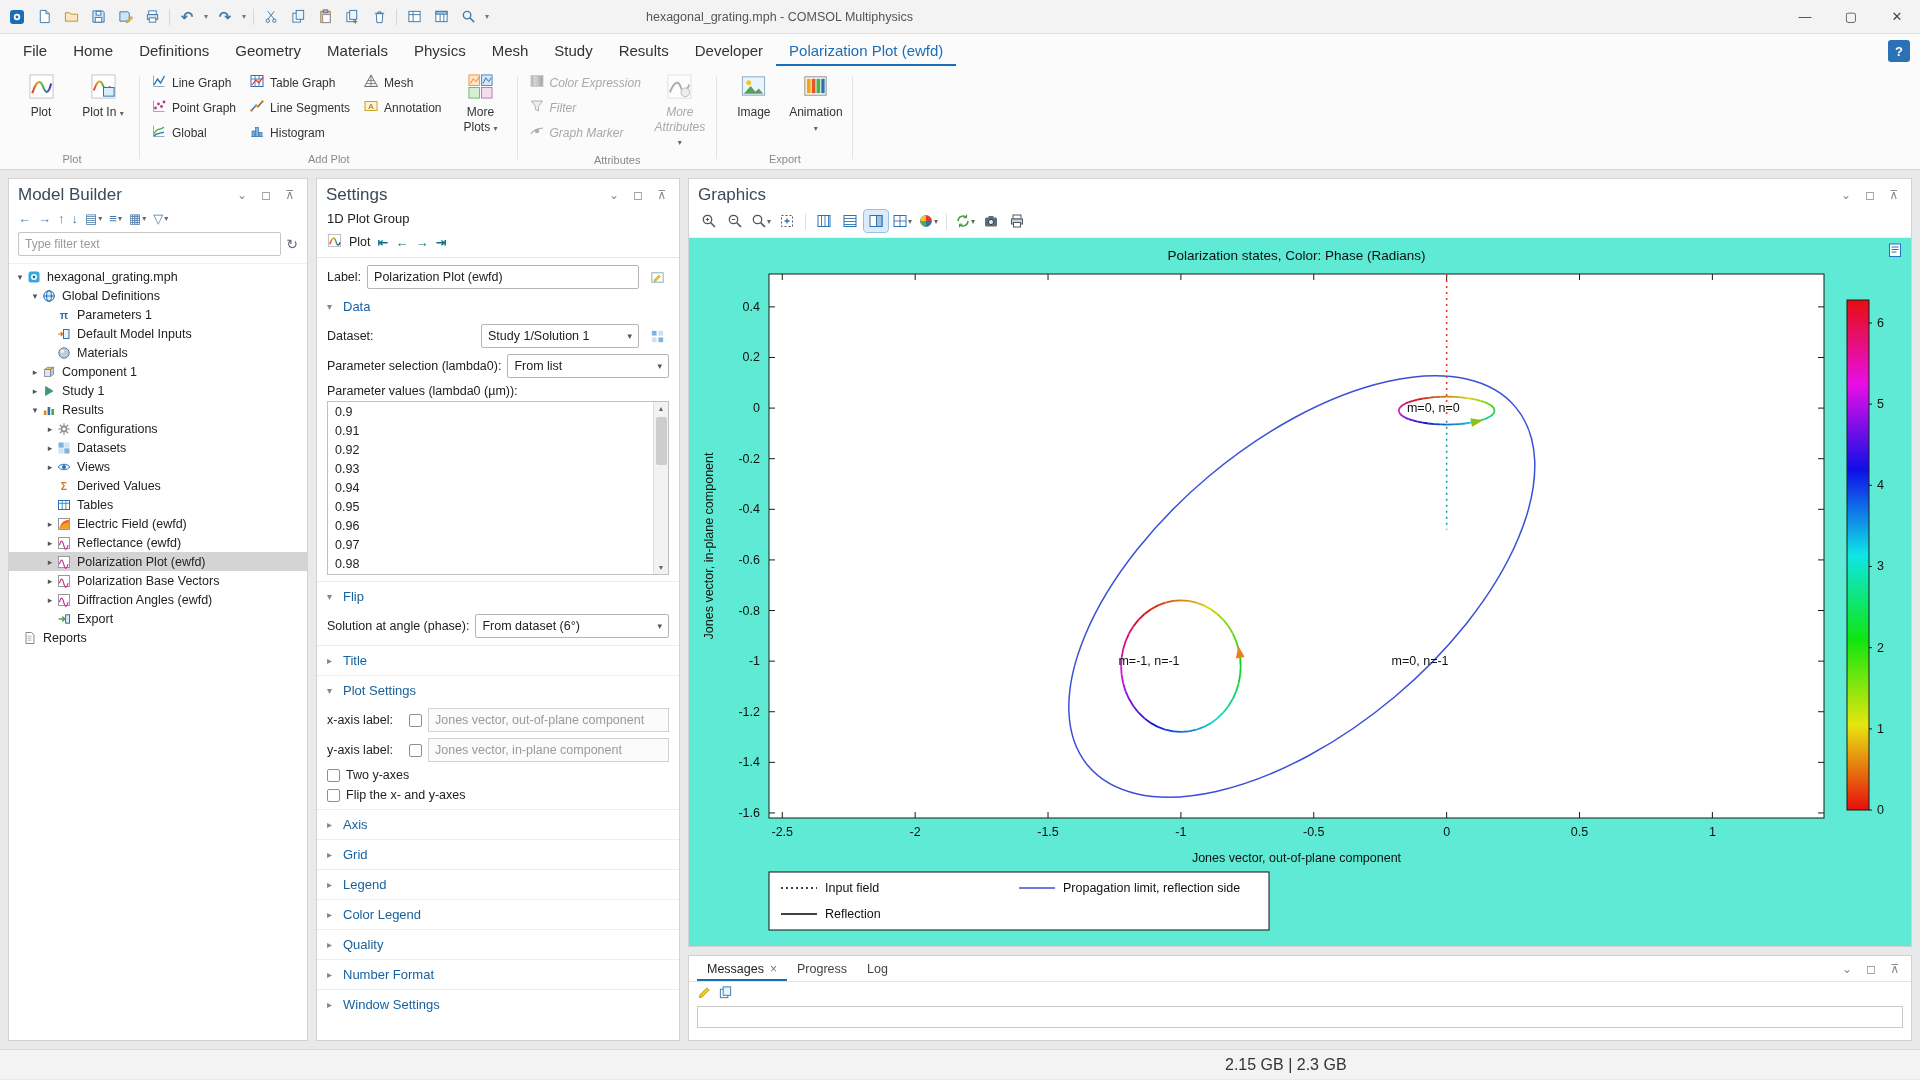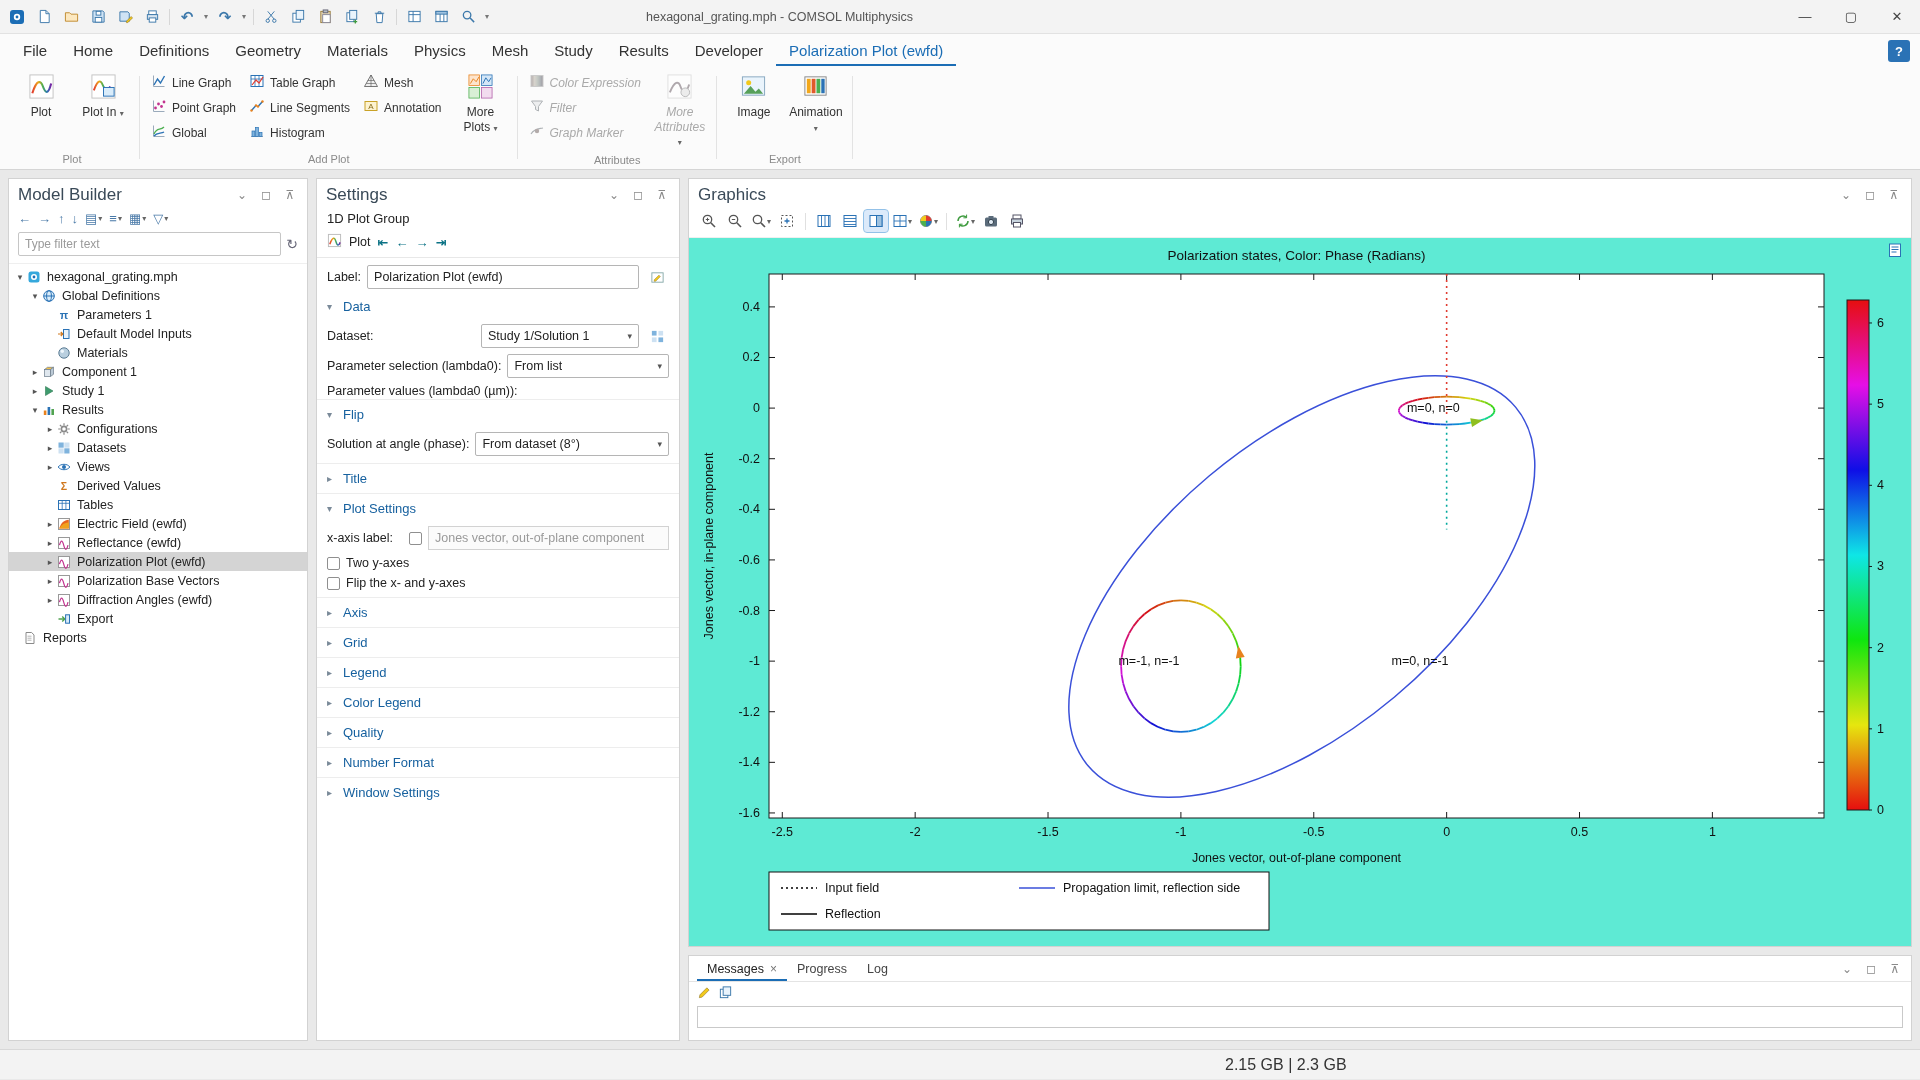--- a/index.html
+++ b/index.html
@@ -729,46 +729,69 @@
     <div class="srow">
       <span class="scap">Parameter selection (lambda0):</span>
       <div class="dd">
         <span class="ddtext">From list</span>
           <span class="ddcaret">▾</span>
       </div>
     </div>
     <div class="srow" style="padding-bottom:1px">
       <span class="scap">Parameter values (lambda0 (µm)):</span>
     </div>
+    <div class="listwrap">
+      <div class="lrows">
+          <div class="lrow">0.9</div>
+          <div class="lrow">0.91</div>
+          <div class="lrow">0.92</div>
+          <div class="lrow">0.93</div>
+          <div class="lrow">0.94</div>
+          <div class="lrow">0.95</div>
+          <div class="lrow">0.96</div>
+          <div class="lrow">0.97</div>
+          <div class="lrow">0.98</div>
+        </div>
+      <div class="vscroll">
+        <span class="sarrow">▲</span>
+        <span class="thumb"></span>
+        <span class="sarrow" style="margin-top:auto">▼</span>
+      </div>
+    </div>
 
     <div class="sect">
       <span class="chev">▾</span>
       <span>Flip</span>
     </div>
     <div class="srow" style="padding-bottom:7px">
       <span class="scap">Solution at angle (phase):</span>
       <div class="dd">
-        <span class="ddtext">From dataset (8°)</span>
+        <span class="ddtext">From dataset (6°)</span>
           <span class="ddcaret">▾</span>
       </div>
     </div>
 
     <div class="sect">
       <span class="chev">▸</span>
       <span>Title</span>
     </div>
 
     <div class="sect">
       <span class="chev">▾</span>
       <span>Plot Settings</span>
     </div>
     <div class="srow">
       <span class="scap" style="width:76px">x-axis label:</span>
       <span class="cb"></span>
       <div class="dinput">Jones vector, out-of-plane component</div>
+    </div>
+    <div class="srow">
+      <span class="scap" style="width:76px">y-axis label:</span>
+      <span class="cb"></span>
+      <div class="dinput">Jones vector, in-plane component</div>
     </div>
     <div class="srow">
       <span class="cb"></span>
       <span class="scap">Two y-axes</span>
     </div>
     <div class="srow" style="padding-bottom:7px">
       <span class="cb"></span>
       <span class="scap">Flip the x- and y-axes</span>
     </div>
 

